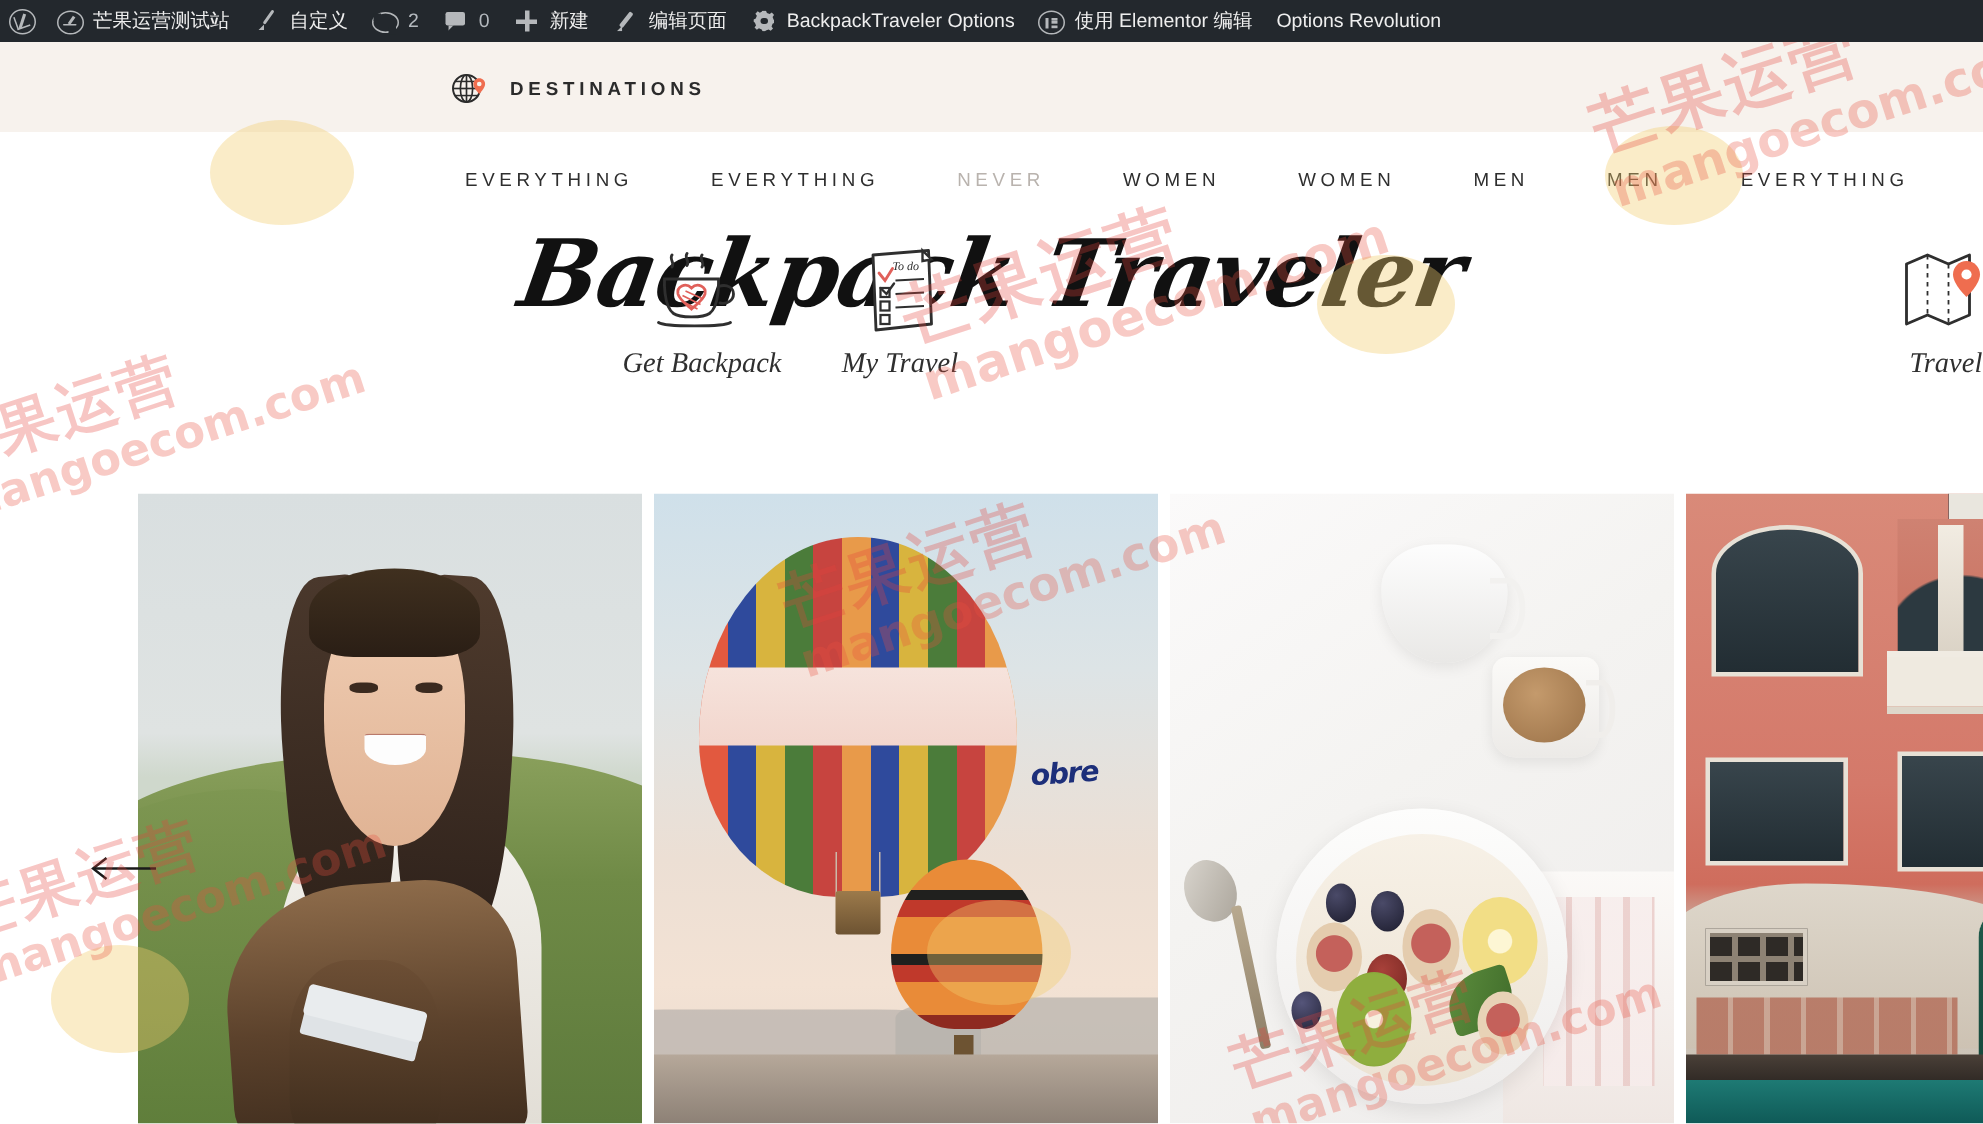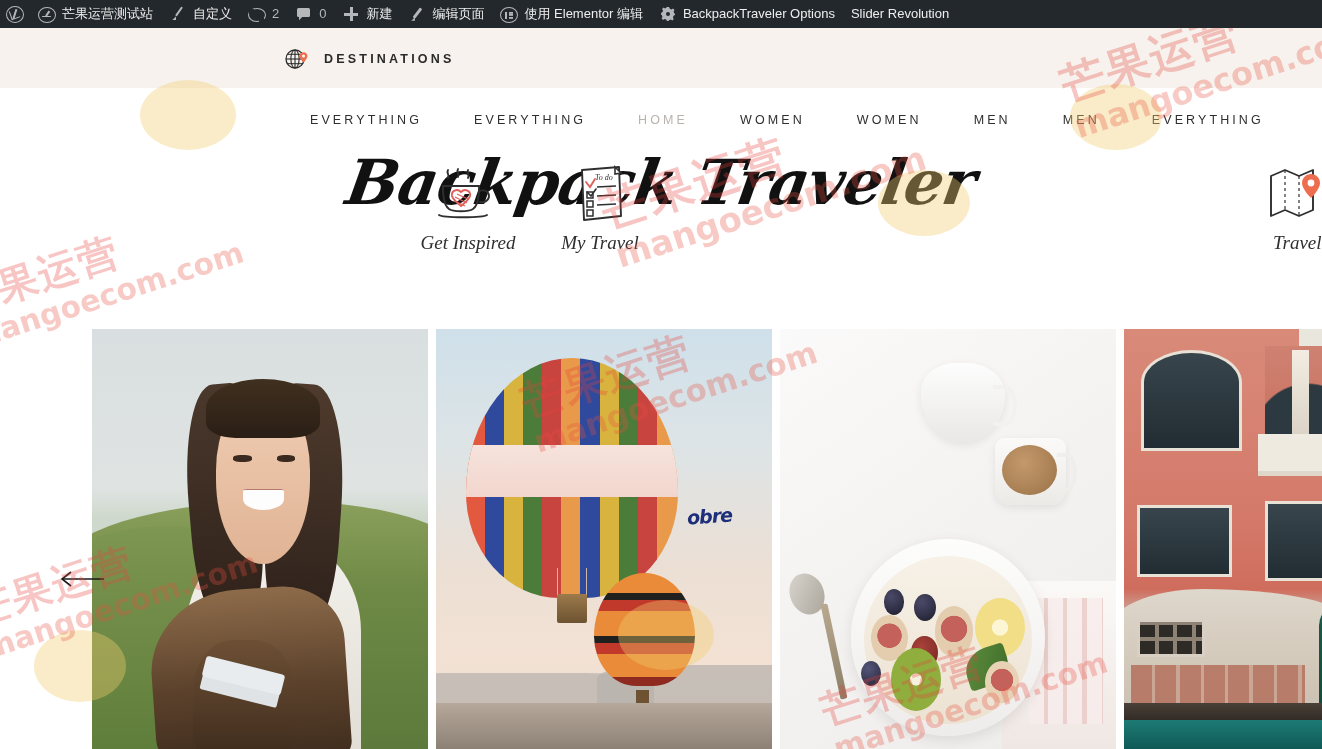--- a/index.html
+++ b/index.html
@@ -243,21 +243,21 @@
   #topbar {
     position: absolute;
     top: 28px; left: 0;
     width: 1322px;
     height: 60px;
     background: #f7f2ed;
     z-index: 20;
   }
   #destinations {
     position: absolute;
-    left: 284px; top: 46px;
+    left: 300px; top: 46px;
     display: flex;
     align-items: center;
     gap: 14px;
     z-index: 25;
     cursor: pointer;
   }
   .globe-wrap { position: relative; width: 26px; height: 26px; }
   #destinations .dest-label {
     font-family: "Liberation Sans", sans-serif;
     font-size: 12.5px;
@@ -729,29 +729,29 @@
     </div>
     <div class="ab-item">
       <span class="ab-ico ico-plus"></span>
       <span class="ab-text">新建</span>
     </div>
     <div class="ab-item">
       <span class="ab-ico ico-pencil"></span>
       <span class="ab-text">编辑页面</span>
     </div>
     <div class="ab-item">
+      <span class="ab-ico ico-gear"></span>
+      <span class="ab-text">BackpackTraveler Options</span>
+    </div>
+    <div class="ab-item">
       <span class="ab-ico ico-elem"></span>
       <span class="ab-text">使用 Elementor 编辑</span>
     </div>
     <div class="ab-item">
-      <span class="ab-ico ico-gear"></span>
-      <span class="ab-text">BackpackTraveler Options</span>
-    </div>
-    <div class="ab-item">
-      <span class="ab-text">Slider Revolution</span>
+      <span class="ab-text">Options Revolution</span>
     </div>
   </div>
 
   <div id="topbar"></div>
 
   <div id="destinations">
     <span class="globe-wrap">
       <svg width="26" height="26" viewBox="0 0 26 26">
         <circle cx="11" cy="13" r="9" fill="none" stroke="#2b2b2b" stroke-width="1.3"></circle>
         <ellipse cx="11" cy="13" rx="4.1" ry="9" fill="none" stroke="#2b2b2b" stroke-width="1.1"></ellipse>
@@ -762,21 +762,21 @@
         <path d="M19.5 6.2c2.2 0 3.9 1.7 3.9 3.8 0 2.8-3.9 6.6-3.9 6.6s-3.9-3.8-3.9-6.6c0-2.1 1.7-3.8 3.9-3.8z" fill="#ef6d4f"></path>
         <circle cx="19.5" cy="10" r="1.55" fill="#f7f2ed"></circle>
       </svg>
     </span>
     <span class="dest-label">DESTINATIONS</span>
   </div>
 
   <div id="mainnav">
     <span class="nav-item">EVERYTHING</span>
     <span class="nav-item">EVERYTHING</span>
-    <span class="nav-item is-active">HOME</span>
+    <span class="nav-item is-active">NEVER</span>
     <span class="nav-item">WOMEN</span>
     <span class="nav-item">WOMEN</span>
     <span class="nav-item">MEN</span>
     <span class="nav-item">MEN</span>
     <span class="nav-item">EVERYTHING</span>
 
   </div>
 
   <div id="brandrow">
 
@@ -796,21 +796,21 @@
             <path d="M14 51c4 3 44 3 48 0"></path>
           </g>
           <path d="M36 28c-4-4-10-1-9 4 1 4 7 8 9 10 2-2 8-6 9-10 1-5-5-8-9-4z" fill="none" stroke="#e0605a" stroke-width="1.9"></path>
           <g stroke="#e0605a" stroke-width="1.1">
             <line x1="30" y1="33" x2="42" y2="39"></line>
             <line x1="30" y1="37" x2="40" y2="42"></line>
             <line x1="32" y1="30" x2="43" y2="35"></line>
           </g>
         </svg>
       </div>
-      <span class="feat-label">Get Inspired</span>
+      <span class="feat-label">Get Backpack</span>
     </div>
 
     <div class="feat" id="feat-books">
       <div class="feat-ico">
         <svg width="70" height="62" viewBox="0 0 70 62">
           <path d="M17 6 L54 3 L56 52 L19 56 Z" fill="#ffffff" stroke="#2f2f2f" stroke-width="1.9" stroke-linejoin="round"></path>
           <path d="M50 3 L56 9 L50 10 Z" fill="#ffffff" stroke="#2f2f2f" stroke-width="1.6"></path>
           <text x="30" y="16" font-family="Liberation Serif, serif" font-size="8" fill="#2f2f2f">To do</text>
           <g stroke="#2f2f2f" stroke-width="1.5">
             <line x1="32" y1="23" x2="51" y2="22"></line>

